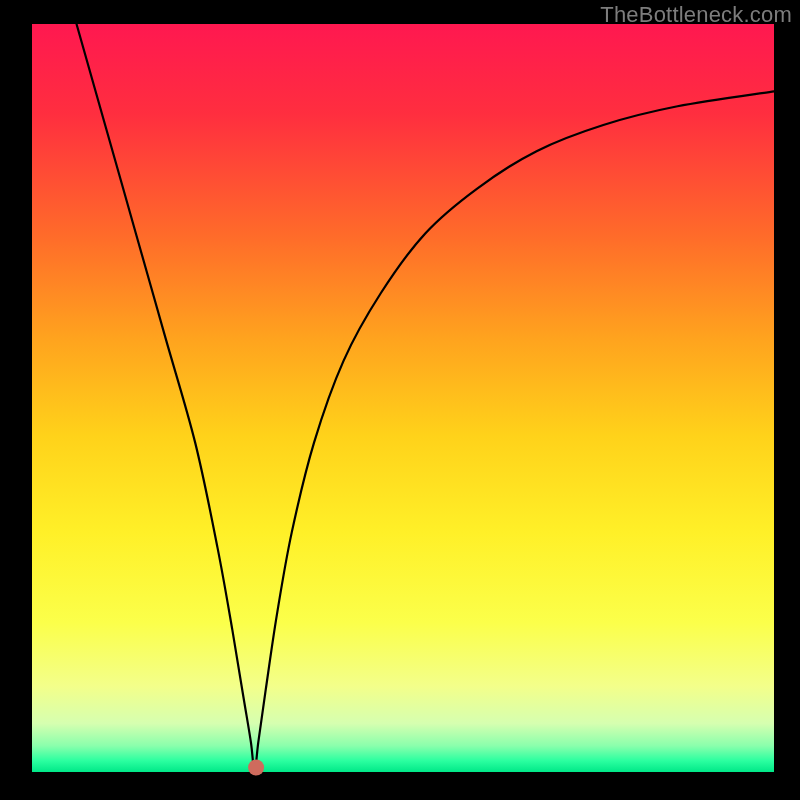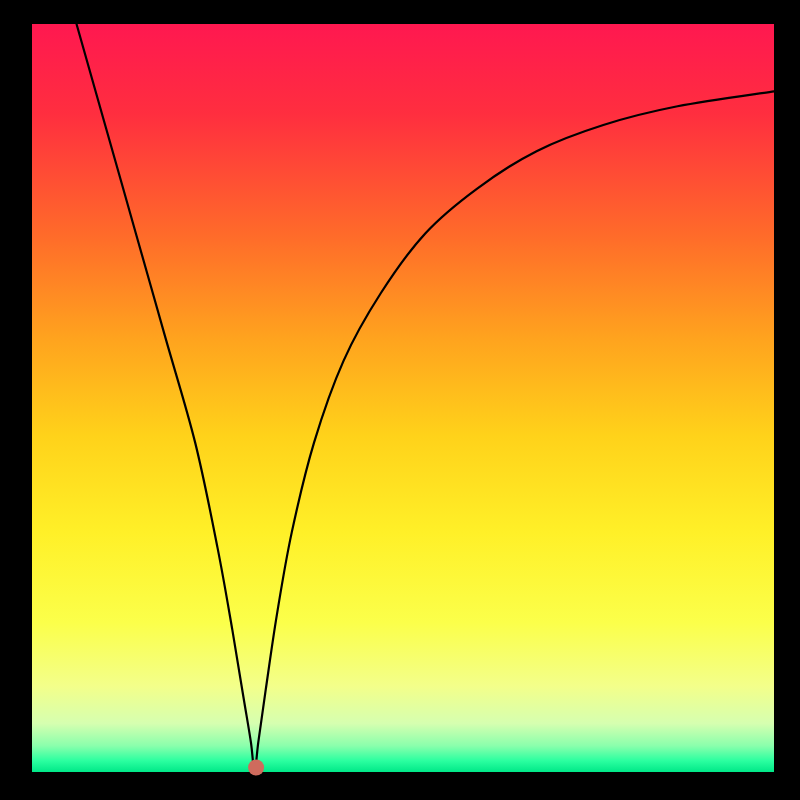--- a/index.html
+++ b/index.html
@@ -28,20 +28,21 @@
     letter-spacing: 0.2px;
   }
   svg {
     display: block;
   }
 </style>
 </head>
 <body>
 
 <div class="frame">
+  <div class="watermark">TheBottleneck.com</div>
 
   <svg id="chart-svg" width="800" height="800">
     <defs>
       <linearGradient id="bg-grad" x1="0" y1="0" x2="0" y2="1">
           <stop offset="0%" stop-color="#ff1850"></stop>
           <stop offset="12%" stop-color="#ff2e3f"></stop>
           <stop offset="28.000000000000004%" stop-color="#ff6a2a"></stop>
           <stop offset="42%" stop-color="#ffa31e"></stop>
           <stop offset="55.00000000000001%" stop-color="#ffd21a"></stop>
           <stop offset="68%" stop-color="#fff028"></stop>

